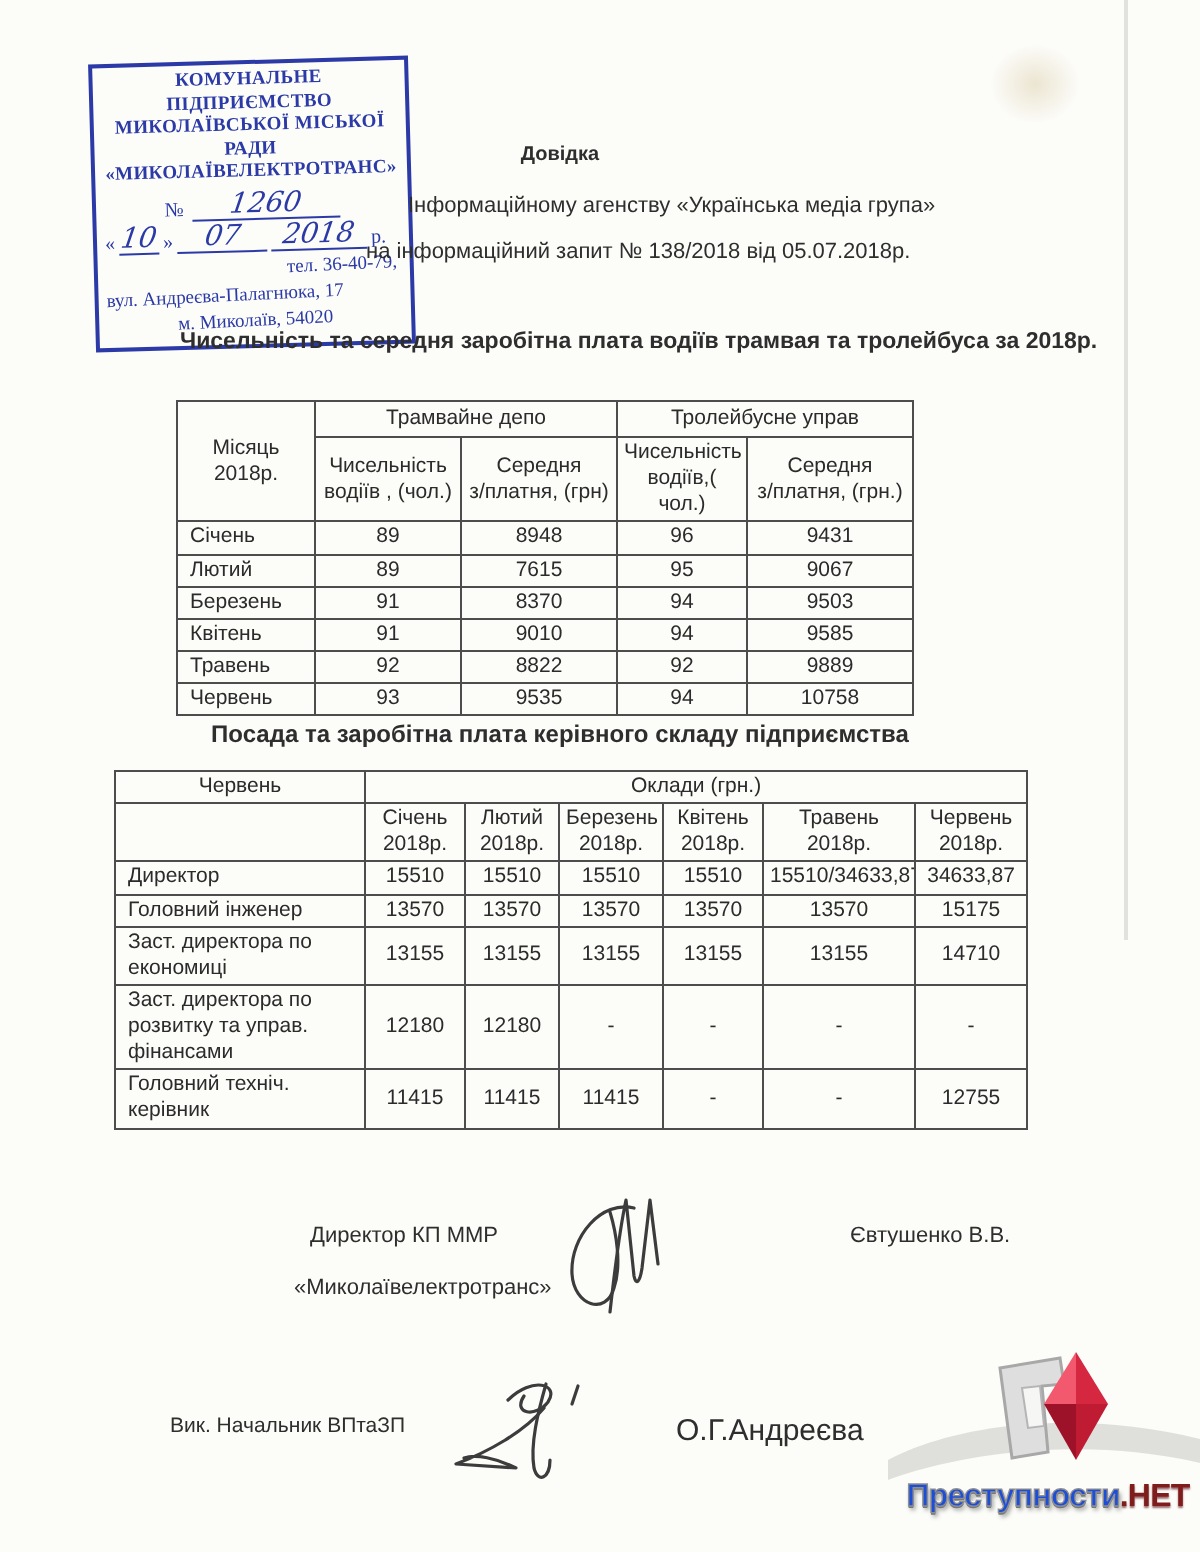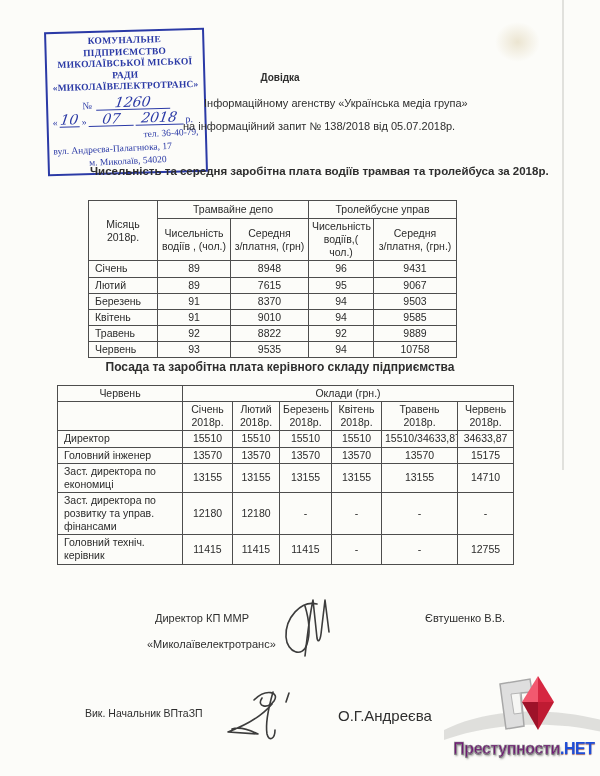--- a/index.html
+++ b/index.html
@@ -44,23 +44,23 @@
   
   .sig-label{position:absolute;font-size:11px;}
   .sig-svg{position:absolute;}
   .sig-svg path{fill:none;stroke:#3c3c3c;stroke-width:1.6;stroke-linecap:round;stroke-linejoin:round;}
   
   .logo{position:absolute;left:450px;top:668px;width:148px;height:104px;}
   .logo-swoosh{position:absolute;left:-6px;top:28px;width:160px;height:46px;opacity:.55;}
   .logo-mark{position:absolute;left:34px;top:0;width:82px;height:78px;}
   .logo-text{position:absolute;left:0;top:72px;width:148px;text-align:center;white-space:nowrap;
              font-weight:bold;font-size:16px;letter-spacing:-0.4px;}
-  .logo-main{color:#701a75;-webkit-text-stroke:.7px #8f8f8f;
+  .logo-main{color:#1d4ed8;-webkit-text-stroke:.7px #8f8f8f;
              text-shadow:0 1px 0 #777,0 -1px 0 #fff,1px 2px 2px rgba(60,60,60,.5);}
-  .logo-suffix{color:#1d4ed8;text-shadow:0 1px 1px rgba(90,10,20,.6);}
+  .logo-suffix{color:#7f1d1d;text-shadow:0 1px 1px rgba(90,10,20,.6);}
 </style>
 </head>
 <body>
 
 <div class="page">
 
   <div class="scan-line"></div>
   <div class="scan-smudge"></div>
 
   <div class="stamp">

